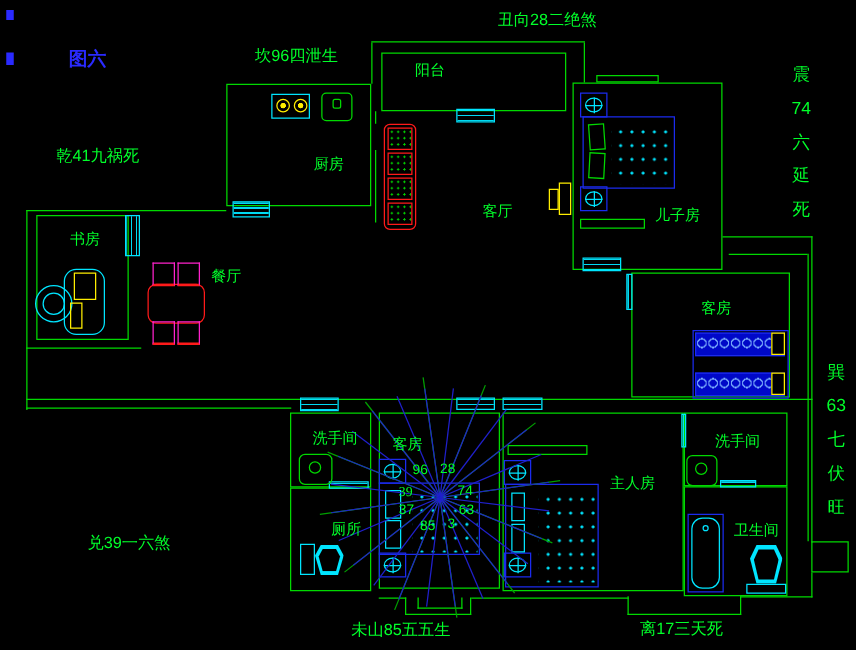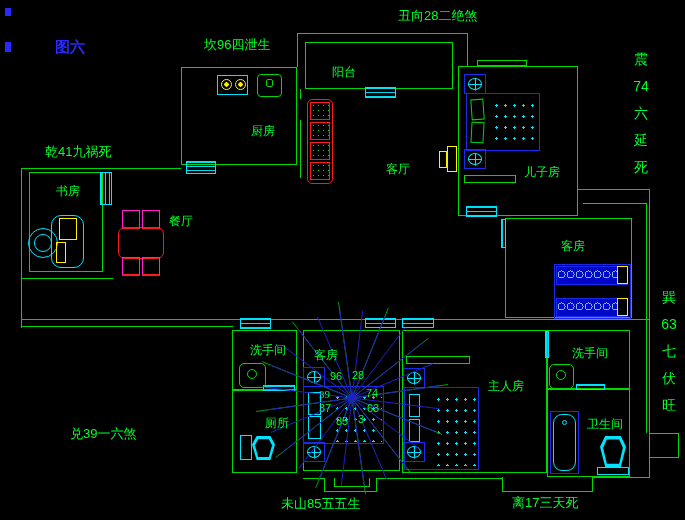--- a/index.html
+++ b/index.html
@@ -220,40 +220,40 @@
   <span class="cnum" style="left:366px;top:388px;">74</span>
   <span class="cnum" style="left:367px;top:403px;">63</span>
   <span class="cnum" style="left:358px;top:414px;">3</span>
   <span class="cnum" style="left:336px;top:416px;">85</span>
   <span class="cnum" style="left:319px;top:403px;">37</span>
   <span class="cnum" style="left:319px;top:389px;font-family:Liberation Serif, serif;">39</span>
 
   <div class="figlbl" style="left:55px;top:38px;">图六</div>
   <div class="lbl" style="left:398px;top:8px;">丑向28二绝煞</div>
   <div class="lbl" style="left:204px;top:37px;">坎96四泄生</div>
-  <div class="lbl" style="left:45px;top:144px;">乾41九祸死</div>
+  <div class="lbl" style="left:45px;top:117px;">乾41九祸死</div>
   <div class="vcol" style="left:630px;top:52px;width:22px;">
     <span>震</span>
     <span>74</span>
     <span>六</span>
     <span>延</span>
     <span>死</span>
   </div>
   <div class="vcol" style="left:658px;top:290px;width:22px;">
     <span>巽</span>
     <span>63</span>
     <span>七</span>
     <span>伏</span>
     <span>旺</span>
   </div>
   <div class="lbl" style="left:70px;top:426px;">兑39一六煞</div>
   <div class="lbl" style="left:281px;top:496px;">未山85五五生</div>
   <div class="lbl" style="left:512px;top:495px;">离17三天死</div>
 
-  <div class="rlbl" style="left:332px;top:66px;">阳台</div>
+  <div class="rlbl" style="left:332px;top:50px;">阳台</div>
   <div class="rlbl" style="left:251px;top:125px;">厨房</div>
   <div class="rlbl" style="left:386px;top:163px;">客厅</div>
   <div class="rlbl" style="left:524px;top:166px;">儿子房</div>
   <div class="rlbl" style="left:56px;top:185px;">书房</div>
   <div class="rlbl" style="left:169px;top:215px;">餐厅</div>
   <div class="rlbl" style="left:561px;top:240px;">客房</div>
   <div class="rlbl" style="left:250px;top:344px;">洗手间</div>
   <div class="rlbl" style="left:265px;top:417px;">厕所</div>
   <div class="rlbl" style="left:314px;top:349px;">客房</div>
   <div class="rlbl" style="left:488px;top:380px;">主人房</div>

